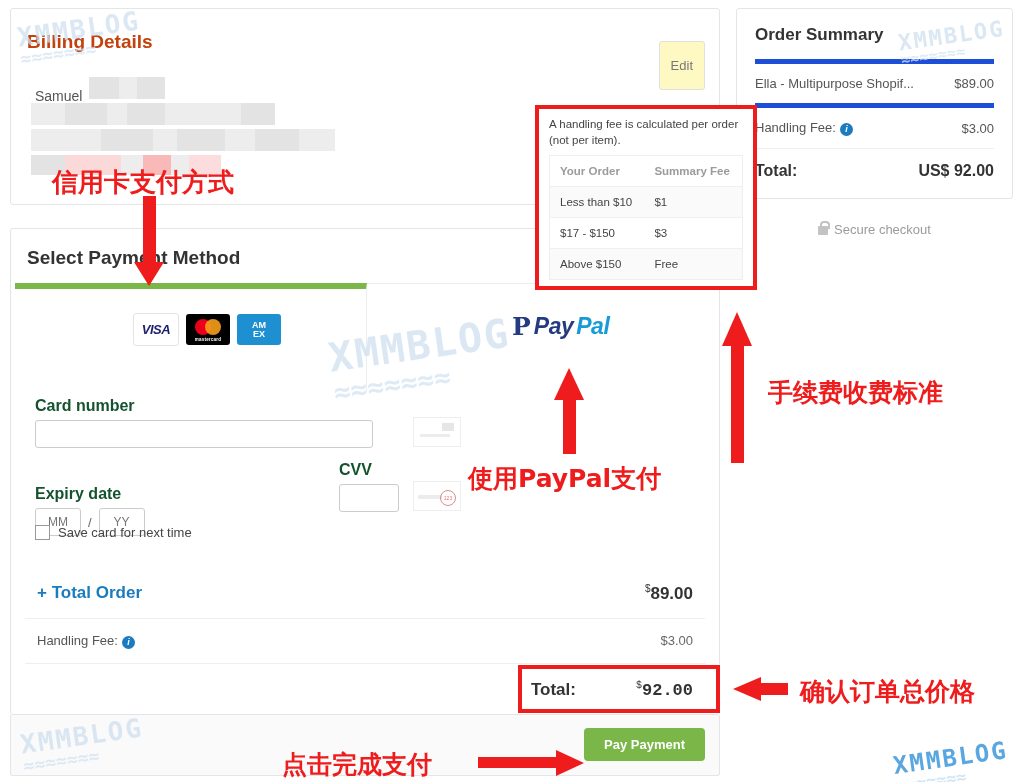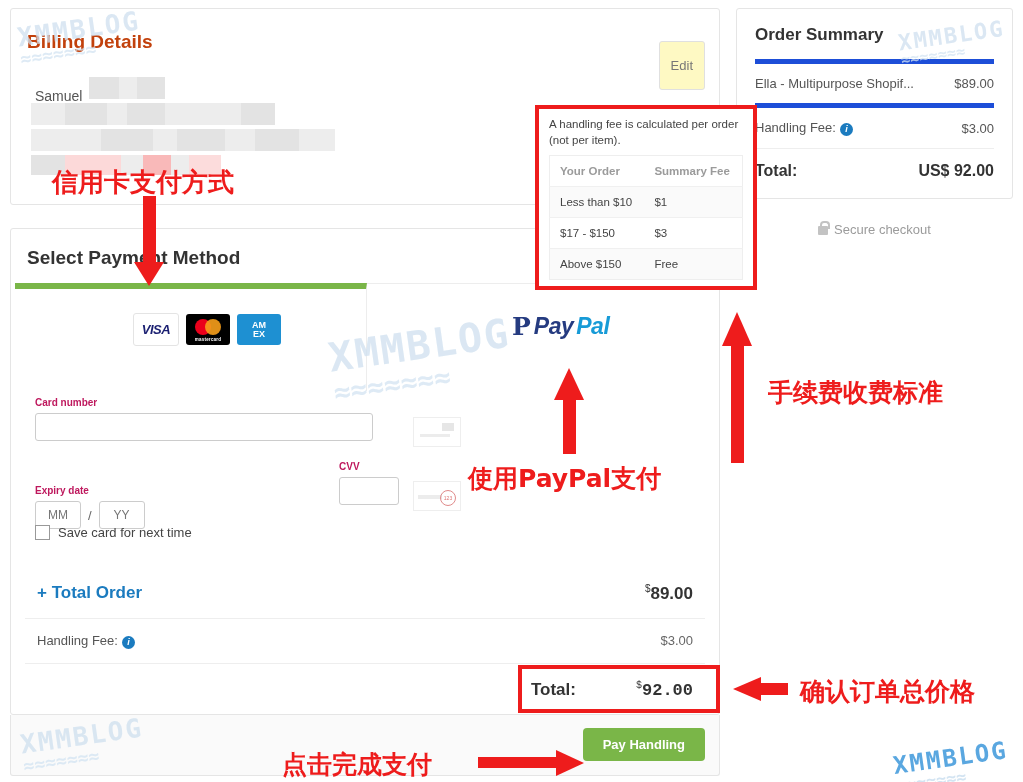--- a/index.html
+++ b/index.html
@@ -48,21 +48,21 @@
   #logo-mc .mcw{position:absolute;bottom:3px;left:0;width:100%;text-align:center;color:#fff;font-size:4.5px;letter-spacing:.2px;}
   #logo-amex{background:#1e90d2;color:#fff;font-size:9px;line-height:9px;text-align:center;
     display:flex;flex-direction:column;justify-content:center;}
   #paypal-logo{position:absolute;left:145px;top:28px;display:flex;align-items:center;gap:3px;}
   .pp-p{font-family:"DejaVu Serif","Liberation Serif",serif;font-weight:bold;font-size:25px;color:#253b80;}
   .pp-pay{font-size:23px;font-weight:bold;font-style:italic;color:#253b80;letter-spacing:-.5px;}
   .pp-pal{font-size:23px;font-weight:bold;font-style:italic;color:#179bd7;letter-spacing:-.5px;}
 
   
   #card-form{position:absolute;left:24px;top:168px;width:660px;}
-  .fld-label{font-size:10px;font-weight:bold;color:#be185d;margin-bottom:5px;}
+  .fld-label{font-size:16px;font-weight:bold;color:#14532d;margin-bottom:5px;}
   .inp{box-sizing:border-box;border:1px solid #ccc;border-radius:3px;background:#fff;height:28px;}
   #card-number-input{width:338px;}
   #hint-card{position:absolute;left:378px;top:20px;width:46px;height:28px;border:1px solid #eee;background:#fff;}
   #hint-card .bar{position:absolute;left:6px;top:16px;width:30px;height:3px;background:#ececec;}
   #hint-card .chip{position:absolute;right:6px;top:5px;width:12px;height:8px;background:#e6e6e6;}
   #row-expiry{position:absolute;left:0;top:64px;width:660px;}
   .mini{width:46px;text-align:center;color:#999;font-size:12px;line-height:26px;}
   #cvv-input{width:60px;}
   #hint-cvv{position:absolute;left:378px;top:84px;width:46px;height:28px;border:1px solid #eee;background:#fff;}
   #hint-cvv .bar{position:absolute;left:4px;top:13px;width:24px;height:4px;background:#ececec;}
@@ -231,21 +231,21 @@
       <span id="handling-amt">$3.00</span>
     </div>
     <div id="total-row">
       <span id="total-label">Total:</span>
       <span id="total-amt"><span class="cur">$</span><span>92.00</span></span>
     </div>
   </div>
 </div>
 
 <div id="pay-bar">
-  <button id="pay-btn">Pay Handling</button>
+  <button id="pay-btn">Pay Payment</button>
   <div class="wm" style="left:10px;top:6px;font-size:26px;">
     <span>XMMBLOG</span>
     <span class="waves">≈≈≈≈≈≈≈</span>
   </div>
 </div>
 
 <div id="summary-panel">
   <div id="summary-title">Order Summary</div>
   <div class="sum-row">
     <span>Ella - Multipurpose Shopif...</span>

